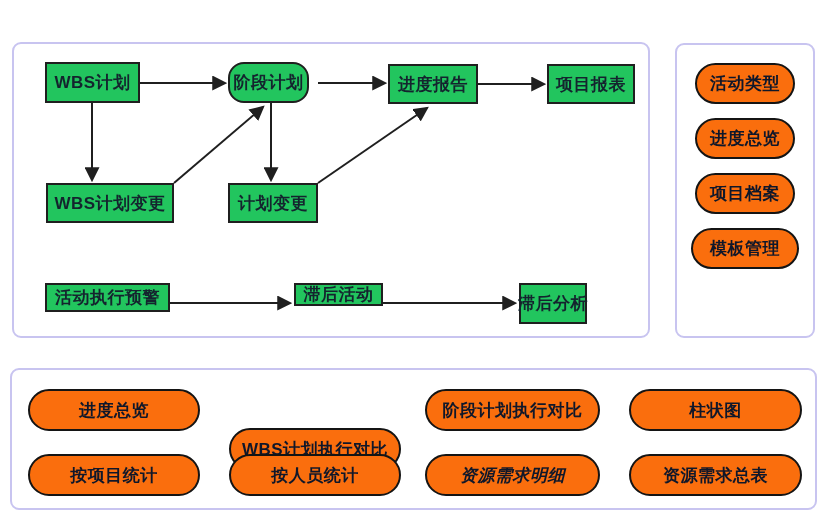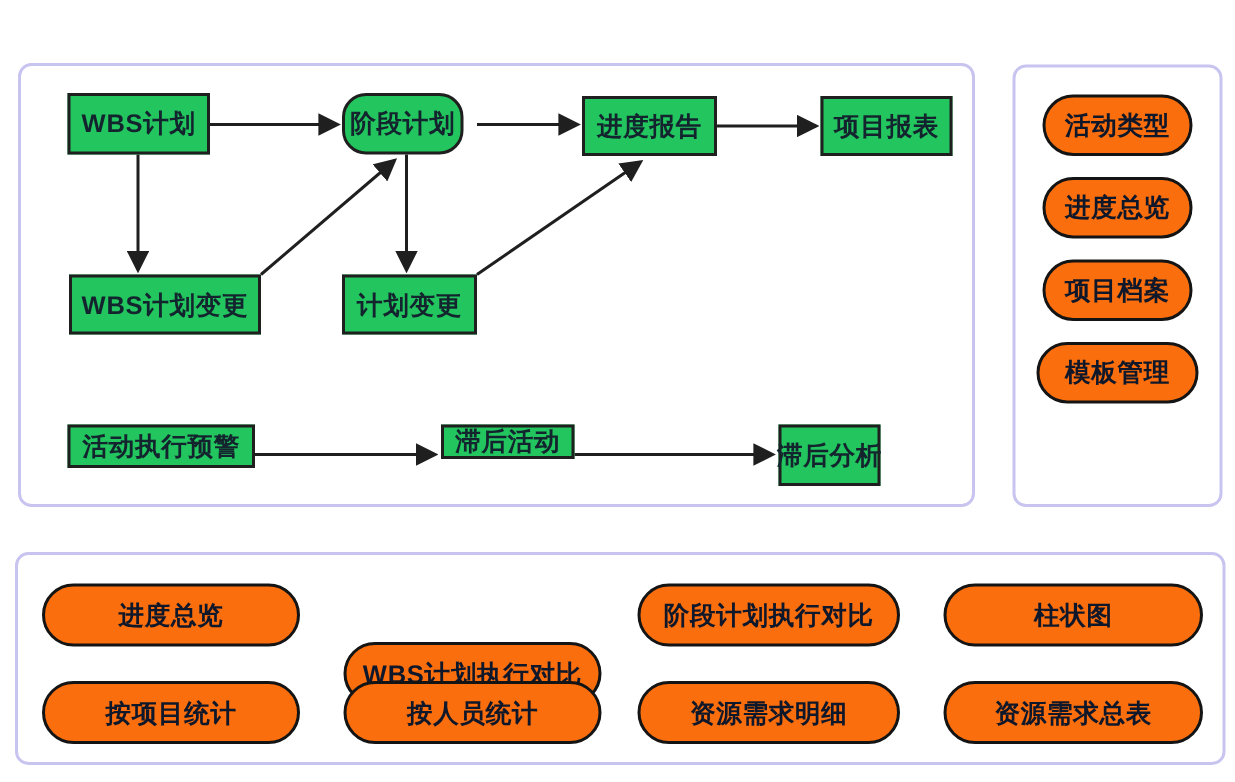--- a/index.html
+++ b/index.html
@@ -109,17 +109,17 @@
     <div class="pill side-pill">模板管理</div>
   </aside>
 
   <section class="panel bottom-panel">
     <div class="pill bottom-pill" style="left:16px;  top:19px; width:172px;">进度总览</div>
     <div class="pill bottom-pill" style="left:217px; top:19px; width:172px;margin-top:39px;">WBS计划执行对比</div>
     <div class="pill bottom-pill" style="left:413px; top:19px; width:175px;">阶段计划执行对比</div>
     <div class="pill bottom-pill" style="left:617px; top:19px; width:173px;">柱状图</div>
     <div class="pill bottom-pill" style="left:16px;  top:84px; width:172px;">按项目统计</div>
     <div class="pill bottom-pill" style="left:217px; top:84px; width:172px;">按人员统计</div>
-    <div class="pill bottom-pill" style="left:413px; top:84px; width:175px;">资源需求明细</div>
+    <div class="pill bottom-pill" style="left:413px; top:84px; width:175px;font-style:italic;">资源需求明细</div>
     <div class="pill bottom-pill" style="left:617px; top:84px; width:173px;">资源需求总表</div>
   </section>
 
 </div>
 
 </body></html>

